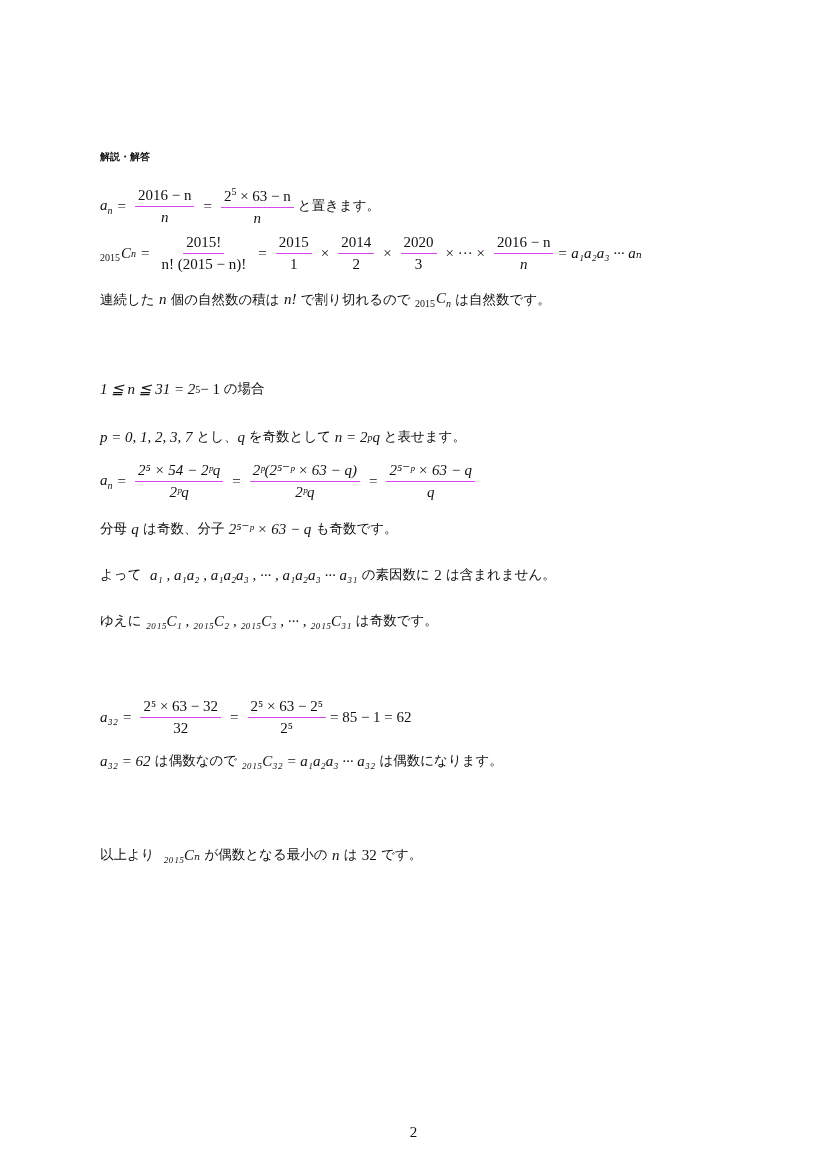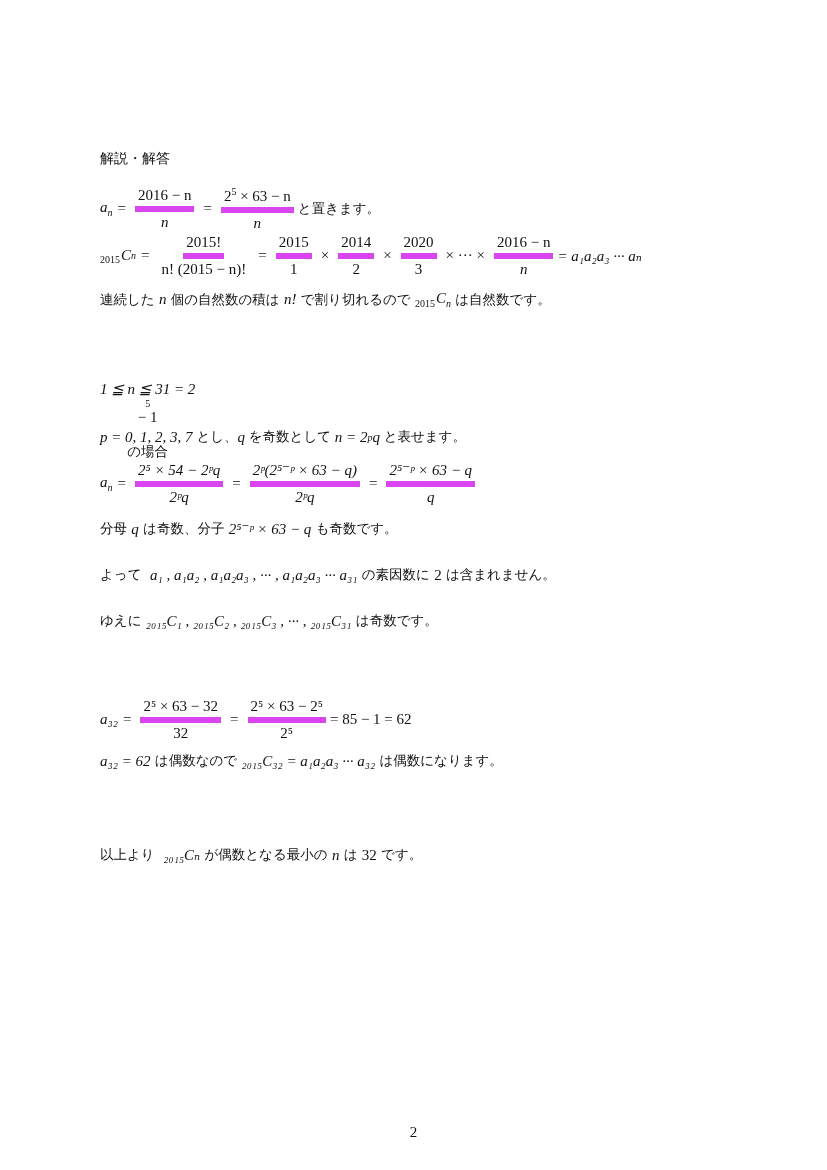--- a/index.html
+++ b/index.html
@@ -1,24 +1,24 @@
 <!DOCTYPE html>
 <html><head>
 <meta charset="utf-8">
 <style>
   html, body { margin:0; padding:0; background:#ffffff; }
   body { width:827px; height:1170px; position:relative; overflow:hidden;
          font-family:"DejaVu Serif","Liberation Serif",serif; color:#111; font-size:14px; }
   .line { position:absolute; left:100px; white-space:nowrap; display:flex; align-items:center; }
-  .heading { font-family:"DejaVu Sans","Liberation Sans",sans-serif; font-weight:normal; font-size:14px; }
+  .heading { font-family:"DejaVu Sans","Liberation Sans",sans-serif; font-weight:bold; font-size:10px; }
   .jp { font-family:"DejaVu Sans","Liberation Sans",sans-serif; font-size:13.5px; }
   .m { font-family:"Liberation Serif","DejaVu Serif",serif; font-size:15px; }
   .i { font-style:italic; }
   .frac { display:inline-flex; flex-direction:column; align-items:center; vertical-align:middle; margin:0 4px; }
-  .frac .num { padding:0 3px 2px; border-bottom:6px solid #d946ef; line-height:1.1; }
+  .frac .num { padding:0 3px 2px; border-bottom:1px solid #d946ef; line-height:1.1; }
   .frac .den { padding:2px 3px 0; line-height:1.1; }
   .op { margin:0 5px; }
   sub, sup { font-size:10px; }
   .pre { font-size:10px; position:relative; top:4px; margin-right:1px; }
   .page-num { position:absolute; top:1124px; left:0; width:827px; text-align:center; font-size:15px;
               font-family:"Liberation Serif","DejaVu Serif",serif; }
 </style>
 </head>
 <body>
 
@@ -69,21 +69,21 @@
       <span class="den i">n</span>
     </span>
   <span class="i">= a₁a₂a₃ ··· aₙ</span>
 </div>
 
 <div class="line jp" style="top:290px;">
   <span>連続した</span>&nbsp;<span class="m i">n</span>&nbsp;<span>個の自然数の積は</span>&nbsp;<span class="m i">n!</span>&nbsp;<span>で割り切れるので</span>&nbsp;
   <span class="m"><span class="pre">2015</span><span class="i">C</span><sub class="i">n</sub></span>&nbsp;<span>は自然数です。</span>
 </div>
 
-<div class="line m" style="top:380px;flex-direction:column;">
+<div class="line m" style="top:380px;">
   <span class="i">1 ≦ n ≦ 31 = 2</span><sup>5</sup><span> − 1</span>&nbsp;<span class="jp">の場合</span>
 </div>
 
 <div class="line m" style="top:428px;">
   <span class="i">p = 0, 1, 2, 3, 7</span>&nbsp;<span class="jp">とし、</span><span class="i">q</span>&nbsp;<span class="jp">を奇数として</span>&nbsp;
   <span class="i">n = 2</span><sup class="i">p</sup><span class="i">q</span>&nbsp;<span class="jp">と表せます。</span>
 </div>
 
 <div class="line m" style="top:462px;">
   <span class="i"><span>a</span><sub>n</sub></span>

